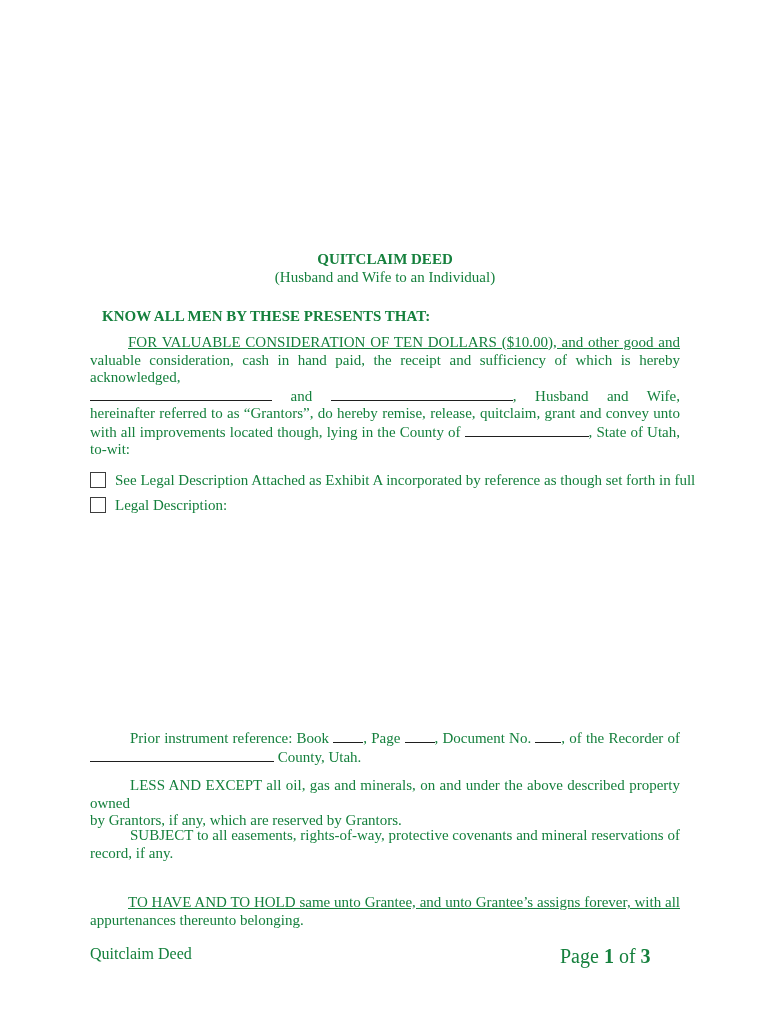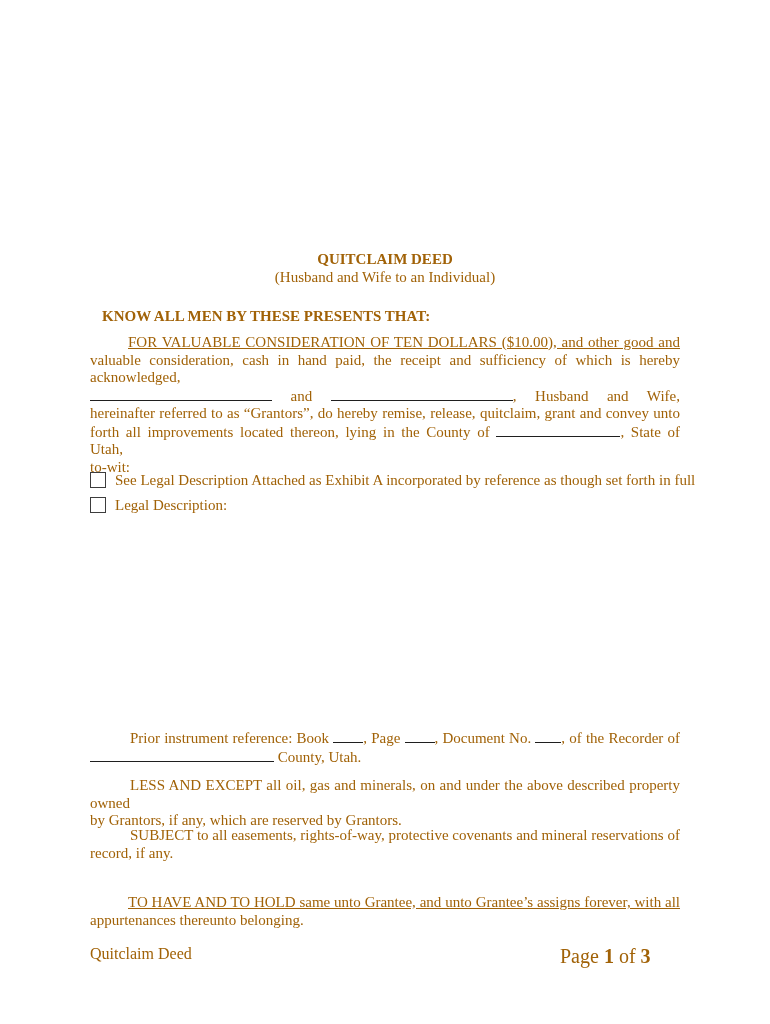--- a/index.html
+++ b/index.html
@@ -2,21 +2,21 @@
 <html><head>
 <meta charset="utf-8">
 <style>
   html,body{margin:0;padding:0;background:#ffffff;}
   .page{
     position:relative;
     width:770px;height:1024px;
     background:#ffffff;
     overflow:hidden;
     font-family:"Liberation Serif","DejaVu Serif",serif;
-    color:#a16207;
+    color:#15803d;
     font-size:15px;
   }
   .abs{position:absolute;}
   .center{left:0;width:770px;text-align:center;}
   .body-col{left:90px;width:590px;}
   .b{font-weight:bold;}
   .line{line-height:17.5px;min-height:17.5px;}
   .jline{text-align:justify;text-align-last:justify;}
   .ind38{text-indent:38px;text-decoration:underline;}
   .ind40{text-indent:40px;}
@@ -60,21 +60,21 @@
   <div class="abs body-col" style="top:334px;">
     <div class="line jline ind38">FOR VALUABLE CONSIDERATION OF TEN DOLLARS ($10.00), and other good and</div>
     <div class="line jline">valuable consideration, cash in hand paid, the receipt and sufficiency of which is hereby acknowledged,</div>
     <div class="line jline">
       <span class="bl w182"></span>
       <span>and</span>
       <span class="bl w182"></span><span>, Husband and Wife,</span>
     </div>
     <div class="line jline">hereinafter referred to as “Grantors”, do hereby remise, release, quitclaim, grant and convey unto</div>
     <div class="line jline">
-      <span>forth all improvements located thereon, lying in the County of</span>
+      <span>with all improvements located though, lying in the County of</span>
       <span class="bl w124"></span><span>, State of Utah,</span>
     </div>
     <div class="line">to-wit:</div>
   </div>
 
   <div class="abs body-col cbrow" style="top:471px;">
     <span class="cbox"></span>
     <span class="cblabel">See Legal Description Attached as Exhibit A incorporated by reference as though set forth in full</span>
   </div>
   <div class="abs body-col cbrow" style="top:496px;">

